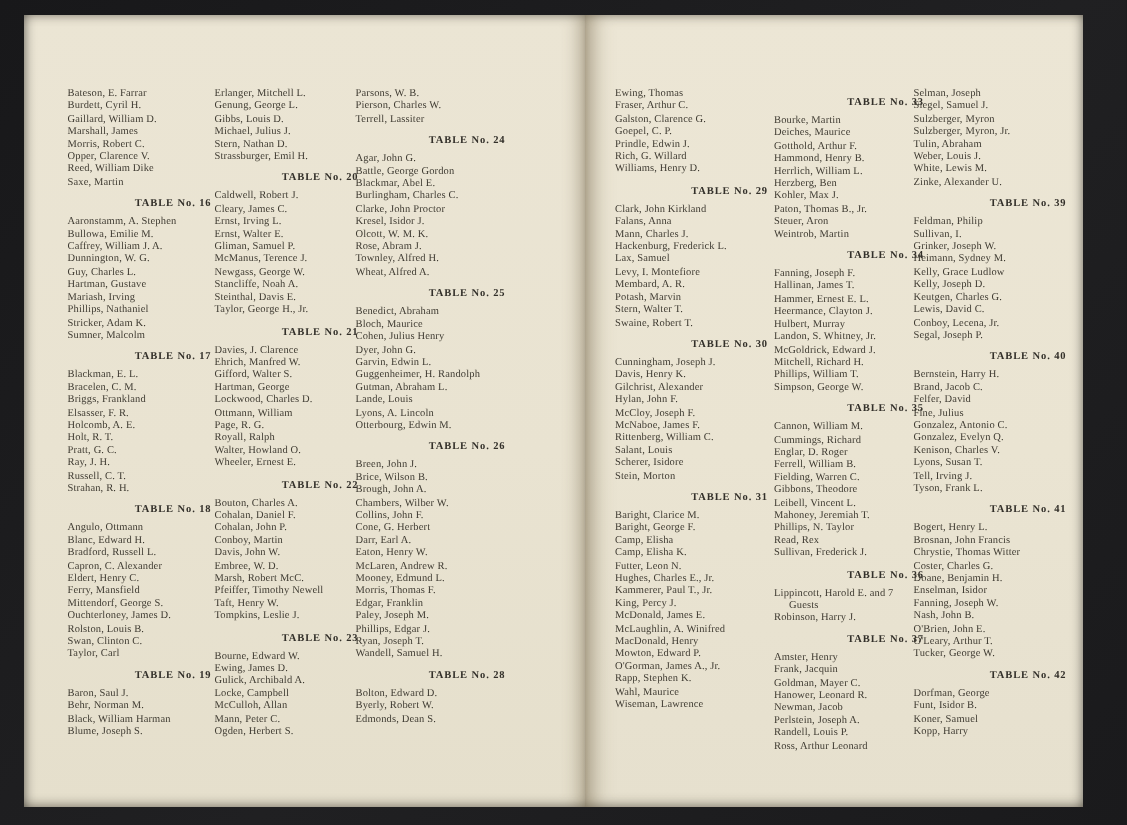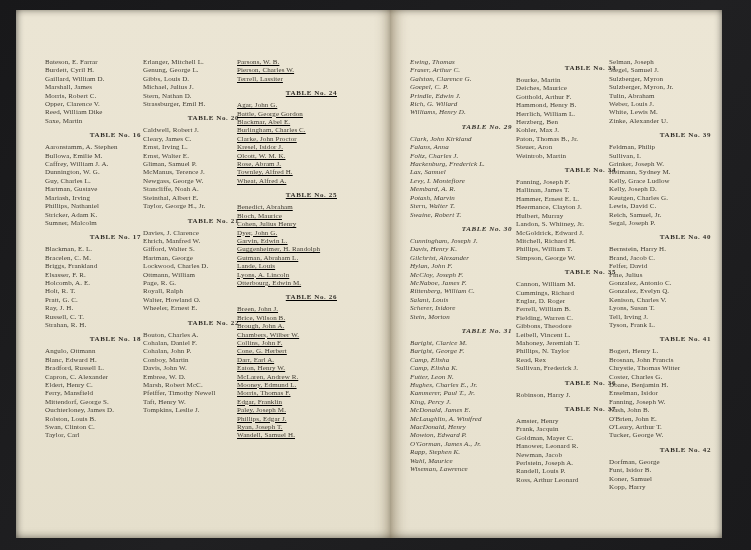--- a/index.html
+++ b/index.html
@@ -39,22 +39,22 @@
       inset -5px 0 7px -4px rgba(0,0,0,0.4),
       inset 0 5px 7px -5px rgba(0,0,0,0.35),
       inset 0 -6px 8px -5px rgba(0,0,0,0.35);
   }
   .column {
     position: absolute;
     top: 48px;
   }
   .page-left  .col-0 { left: 29px;  width: 96px;  }
   .page-left  .col-1 { left: 127px; width: 96px;  }
-  .page-left  .col-2 { left: 221px; width: 100px; text-decoration: underline; }
-  .page-right .col-0 { left: 20px;  width: 102px; font-style: italic; }
+  .page-left  .col-2 { left: 221px; width: 100px; }
+  .page-right .col-0 { left: 20px;  width: 102px; }
   .page-right .col-1 { left: 126px; width: 100px; }
   .page-right .col-2 { left: 219px; width: 102px; }
   .tbl-header {
     font-size: 7px;
     font-weight: bold;
     letter-spacing: 0.6px;
     text-align: right;
     line-height: 9px;
     margin: 6px 0 3px 0;
     color: var(--header-color, #33302a);
@@ -119,41 +119,48 @@
           <div class="name">Bradford, Russell L.</div>
           <div class="name">Capron, C. Alexander</div>
           <div class="name">Eldert, Henry C.</div>
           <div class="name">Ferry, Mansfield</div>
           <div class="name">Mittendorf, George S.</div>
           <div class="name">Ouchterloney, James D.</div>
           <div class="name">Rolston, Louis B.</div>
           <div class="name">Swan, Clinton C.</div>
           <div class="name">Taylor, Carl</div>
         </div>
+        <div class="section">
+          <div class="tbl-header">TABLE No. 19</div>
+          <div class="name">Baron, Saul J.</div>
+          <div class="name">Behr, Norman M.</div>
+          <div class="name">Black, William Harman</div>
+          <div class="name">Blume, Joseph S.</div>
+        </div>
       </div>
       <div class="column col-1">
         <div class="section">
           <div class="name">Erlanger, Mitchell L.</div>
           <div class="name">Genung, George L.</div>
           <div class="name">Gibbs, Louis D.</div>
           <div class="name">Michael, Julius J.</div>
           <div class="name">Stern, Nathan D.</div>
           <div class="name">Strassburger, Emil H.</div>
         </div>
         <div class="section">
           <div class="tbl-header">TABLE No. 20</div>
           <div class="name">Caldwell, Robert J.</div>
           <div class="name">Cleary, James C.</div>
           <div class="name">Ernst, Irving L.</div>
           <div class="name">Ernst, Walter E.</div>
           <div class="name">Gliman, Samuel P.</div>
           <div class="name">McManus, Terence J.</div>
           <div class="name">Newgass, George W.</div>
           <div class="name">Stancliffe, Noah A.</div>
-          <div class="name">Steinthal, Albert E.</div>
+          <div class="name">Steinthal, Davis E.</div>
           <div class="name">Taylor, George H., Jr.</div>
         </div>
         <div class="section">
           <div class="tbl-header">TABLE No. 21</div>
           <div class="name">Davies, J. Clarence</div>
           <div class="name">Ehrich, Manfred W.</div>
           <div class="name">Gifford, Walter S.</div>
           <div class="name">Hartman, George</div>
           <div class="name">Lockwood, Charles D.</div>
           <div class="name">Ottmann, William</div>
@@ -167,20 +174,30 @@
           <div class="name">Bouton, Charles A.</div>
           <div class="name">Cohalan, Daniel F.</div>
           <div class="name">Cohalan, John P.</div>
           <div class="name">Conboy, Martin</div>
           <div class="name">Davis, John W.</div>
           <div class="name">Embree, W. D.</div>
           <div class="name">Marsh, Robert McC.</div>
           <div class="name">Pfeiffer, Timothy Newell</div>
           <div class="name">Taft, Henry W.</div>
           <div class="name">Tompkins, Leslie J.</div>
+        </div>
+        <div class="section">
+          <div class="tbl-header">TABLE No. 23</div>
+          <div class="name">Bourne, Edward W.</div>
+          <div class="name">Ewing, James D.</div>
+          <div class="name">Gulick, Archibald A.</div>
+          <div class="name">Locke, Campbell</div>
+          <div class="name">McCulloh, Allan</div>
+          <div class="name">Mann, Peter C.</div>
+          <div class="name">Ogden, Herbert S.</div>
         </div>
       </div>
       <div class="column col-2">
         <div class="section">
           <div class="name">Parsons, W. B.</div>
           <div class="name">Pierson, Charles W.</div>
           <div class="name">Terrell, Lassiter</div>
         </div>
         <div class="section">
           <div class="tbl-header">TABLE No. 24</div>
@@ -220,38 +237,44 @@
           <div class="name">Eaton, Henry W.</div>
           <div class="name">McLaren, Andrew R.</div>
           <div class="name">Mooney, Edmund L.</div>
           <div class="name">Morris, Thomas F.</div>
           <div class="name">Edgar, Franklin</div>
           <div class="name">Paley, Joseph M.</div>
           <div class="name">Phillips, Edgar J.</div>
           <div class="name">Ryan, Joseph T.</div>
           <div class="name">Wandell, Samuel H.</div>
         </div>
+        <div class="section">
+          <div class="tbl-header">TABLE No. 28</div>
+          <div class="name">Bolton, Edward D.</div>
+          <div class="name">Byerly, Robert W.</div>
+          <div class="name">Edmonds, Dean S.</div>
+        </div>
       </div>
     </div>
   <div class="page page-right">
       <div class="column col-0">
         <div class="section">
           <div class="name">Ewing, Thomas</div>
           <div class="name">Fraser, Arthur C.</div>
           <div class="name">Galston, Clarence G.</div>
           <div class="name">Goepel, C. P.</div>
           <div class="name">Prindle, Edwin J.</div>
           <div class="name">Rich, G. Willard</div>
           <div class="name">Williams, Henry D.</div>
         </div>
         <div class="section">
           <div class="tbl-header">TABLE No. 29</div>
           <div class="name">Clark, John Kirkland</div>
           <div class="name">Falans, Anna</div>
-          <div class="name">Foltz, Charles J.</div>
+          <div class="name">Mann, Charles J.</div>
           <div class="name">Hackenburg, Frederick L.</div>
           <div class="name">Lax, Samuel</div>
           <div class="name">Levy, I. Montefiore</div>
           <div class="name">Membard, A. R.</div>
           <div class="name">Potash, Marvin</div>
           <div class="name">Stern, Walter T.</div>
           <div class="name">Swaine, Robert T.</div>
         </div>
         <div class="section">
           <div class="tbl-header">TABLE No. 30</div>
@@ -322,20 +345,21 @@
           <div class="name">Fielding, Warren C.</div>
           <div class="name">Gibbons, Theodore</div>
           <div class="name">Leibell, Vincent L.</div>
           <div class="name">Mahoney, Jeremiah T.</div>
           <div class="name">Phillips, N. Taylor</div>
           <div class="name">Read, Rex</div>
           <div class="name">Sullivan, Frederick J.</div>
         </div>
         <div class="section">
           <div class="tbl-header">TABLE No. 36</div>
+          <div class="name">Lippincott, Harold E. and 7 Guests</div>
           <div class="name">Robinson, Harry J.</div>
         </div>
         <div class="section">
           <div class="tbl-header">TABLE No. 37</div>
           <div class="name">Amster, Henry</div>
           <div class="name">Frank, Jacquin</div>
           <div class="name">Goldman, Mayer C.</div>
           <div class="name">Hanower, Leonard R.</div>
           <div class="name">Newman, Jacob</div>
           <div class="name">Perlstein, Joseph A.</div>
@@ -357,21 +381,21 @@
         <div class="section">
           <div class="tbl-header">TABLE No. 39</div>
           <div class="name">Feldman, Philip</div>
           <div class="name">Sullivan, I.</div>
           <div class="name">Grinker, Joseph W.</div>
           <div class="name">Heimann, Sydney M.</div>
           <div class="name">Kelly, Grace Ludlow</div>
           <div class="name">Kelly, Joseph D.</div>
           <div class="name">Keutgen, Charles G.</div>
           <div class="name">Lewis, David C.</div>
-          <div class="name">Reich, Samuel, Jr.</div>
+          <div class="name">Conboy, Lecena, Jr.</div>
           <div class="name">Segal, Joseph P.</div>
         </div>
         <div class="section">
           <div class="tbl-header">TABLE No. 40</div>
           <div class="name">Bernstein, Harry H.</div>
           <div class="name">Brand, Jacob C.</div>
           <div class="name">Felfer, David</div>
           <div class="name">Fine, Julius</div>
           <div class="name">Gonzalez, Antonio C.</div>
           <div class="name">Gonzalez, Evelyn Q.</div>

